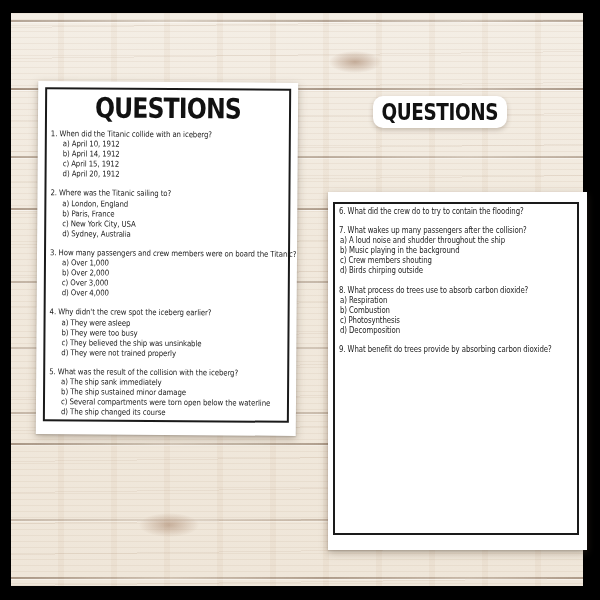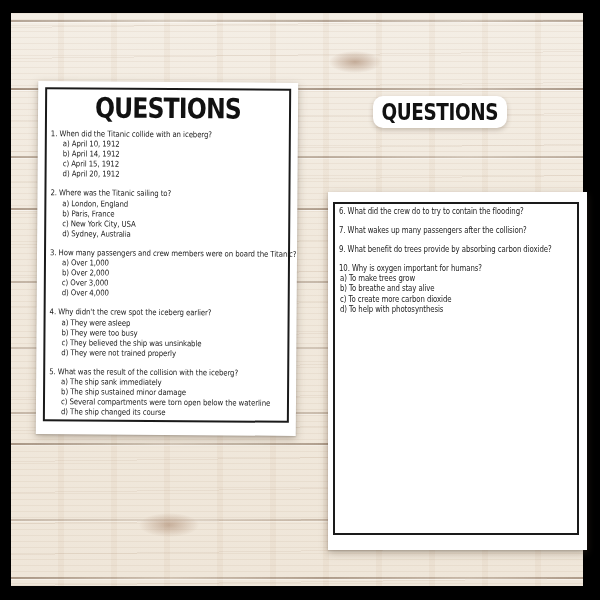--- a/index.html
+++ b/index.html
@@ -156,31 +156,37 @@
 
 <div class="paper paper--right">
   <div class="inner">
     <div id="right-questions">
   <div class="qblock">
     <div class="qline">6. What did the crew do to try to contain the flooding?</div>
   </div>
 
   <div class="qblock">
     <div class="qline">7. What wakes up many passengers after the collision?</div>
+    <div>
+            <div class="qline option">a) A loud noise and shudder throughout the ship</div>
+            <div class="qline option">b) Music playing in the background</div>
+            <div class="qline option">c) Crew members shouting</div>
+            <div class="qline option">d) Birds chirping outside</div>
+          </div>
   </div>
 
+  <div class="qblock">
+    <div class="qline">8. What process do trees use to absorb carbon dioxide?</div>
+    <div>
+            <div class="qline option">a) Respiration</div>
+            <div class="qline option">b) Combustion</div>
+            <div class="qline option">c) Photosynthesis</div>
+            <div class="qline option">d) Decomposition</div>
+          </div>
+  </div>
 
   <div class="qblock">
     <div class="qline">9. What benefit do trees provide by absorbing carbon dioxide?</div>
   </div>
 
-  <div class="qblock">
-    <div class="qline">10. Why is oxygen important for humans?</div>
-    <div>
-            <div class="qline option">a) To make trees grow</div>
-            <div class="qline option">b) To breathe and stay alive</div>
-            <div class="qline option">c) To create more carbon dioxide</div>
-            <div class="qline option">d) To help with photosynthesis</div>
-          </div>
-  </div>
 </div>
   </div>
 </div>
 
 </body></html>

